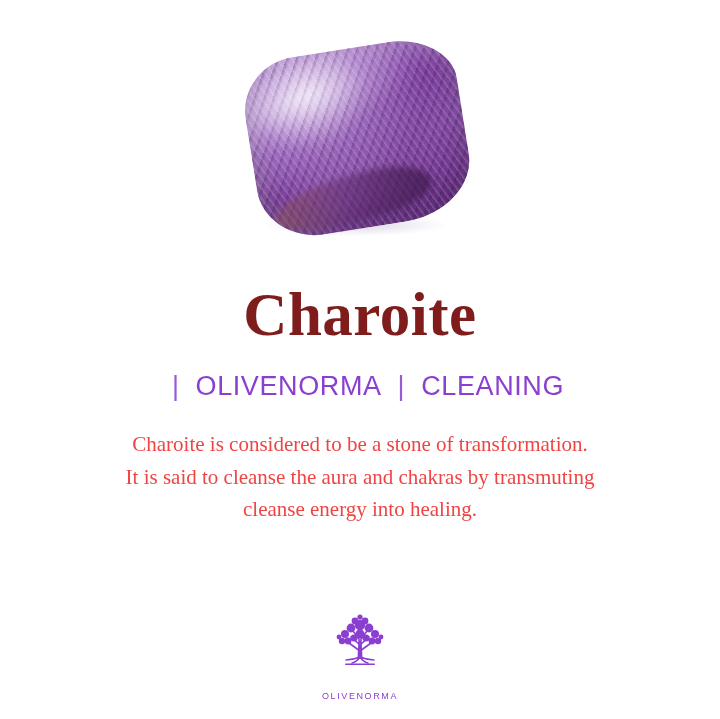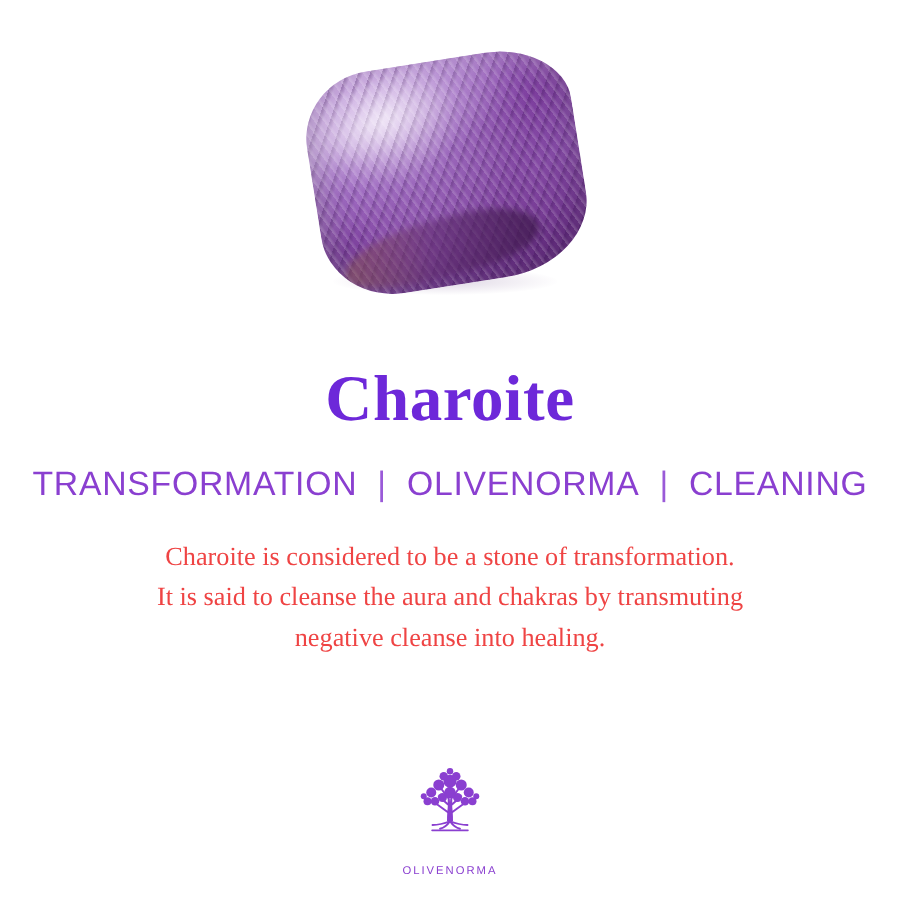--- a/index.html
+++ b/index.html
@@ -99,26 +99,26 @@
     left: 26px;
     top: 176px;
     width: 180px;
     height: 22px;
     border-radius: 50%;
     background: radial-gradient(ellipse at 50% 50%, rgba(90,50,120,0.20) 0%, rgba(255,255,255,0) 72%);
   }
 
   
   .title {
-    margin-top: 18px;
+    margin-top: 8px;
     font-family: "Liberation Serif", serif;
     font-weight: bold;
-    font-size: 52px;
+    font-size: 61px;
     line-height: 1.05;
-    color: #6d28d9;
+    color: #7f1d1d;
     letter-spacing: 0.5px;
   }
   .keywords {
     margin-top: 24px;
     font-family: "Liberation Sans", sans-serif;
     font-size: 27px;
     letter-spacing: 0.6px;
     color: #8a3fd0;
     display: flex;
     align-items: center;
@@ -171,31 +171,30 @@
       <div class="stone-shadow"></div>
       <div class="stone">
         <div class="stone-facet"></div>
       </div>
     </div>
   </div>
 
   <div class="title">Charoite</div>
 
   <div class="keywords">
-    <span class="kw">TRANSFORMATION</span>
     <span class="sep">|</span>
     <span class="kw">OLIVENORMA</span>
     <span class="sep">|</span>
     <span class="kw">CLEANING</span>
   </div>
 
   <div class="description">
     <span class="line">Charoite is considered to be a stone of transformation.</span>
     <span class="line">It is said to cleanse the aura and chakras by transmuting</span>
-    <span class="line">negative cleanse into healing.</span>
+    <span class="line">cleanse energy into healing.</span>
   </div>
 
   <div class="logo">
     <span>
       <svg width="62" height="58" viewBox="0 0 62 58" aria-hidden="true">
         <g fill="#8a3fd0">
 
           <circle cx="31" cy="12" r="5.2"></circle>
           <circle cx="22" cy="15" r="4.4"></circle>
           <circle cx="40" cy="15" r="4.4"></circle>

